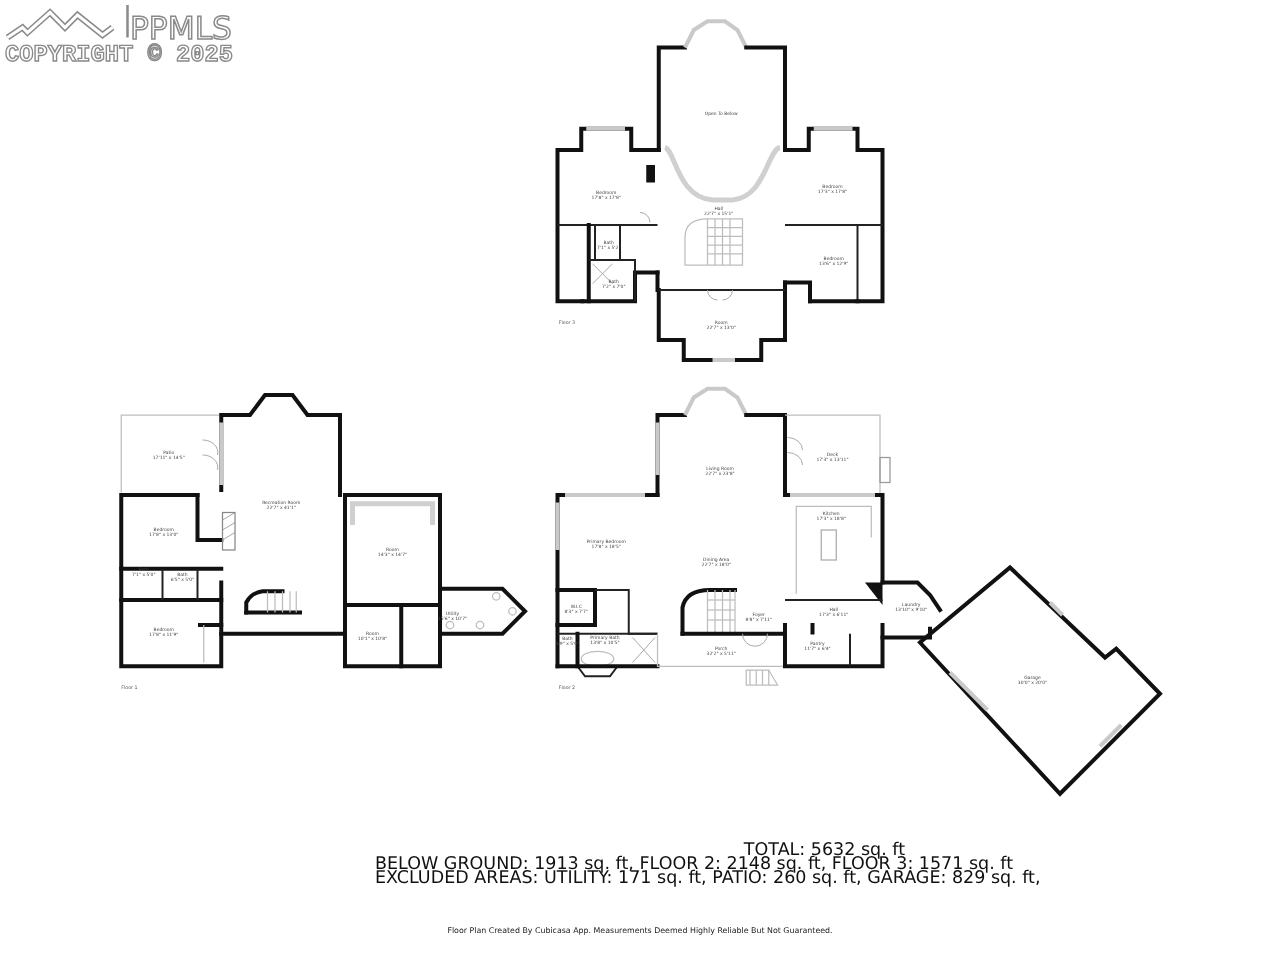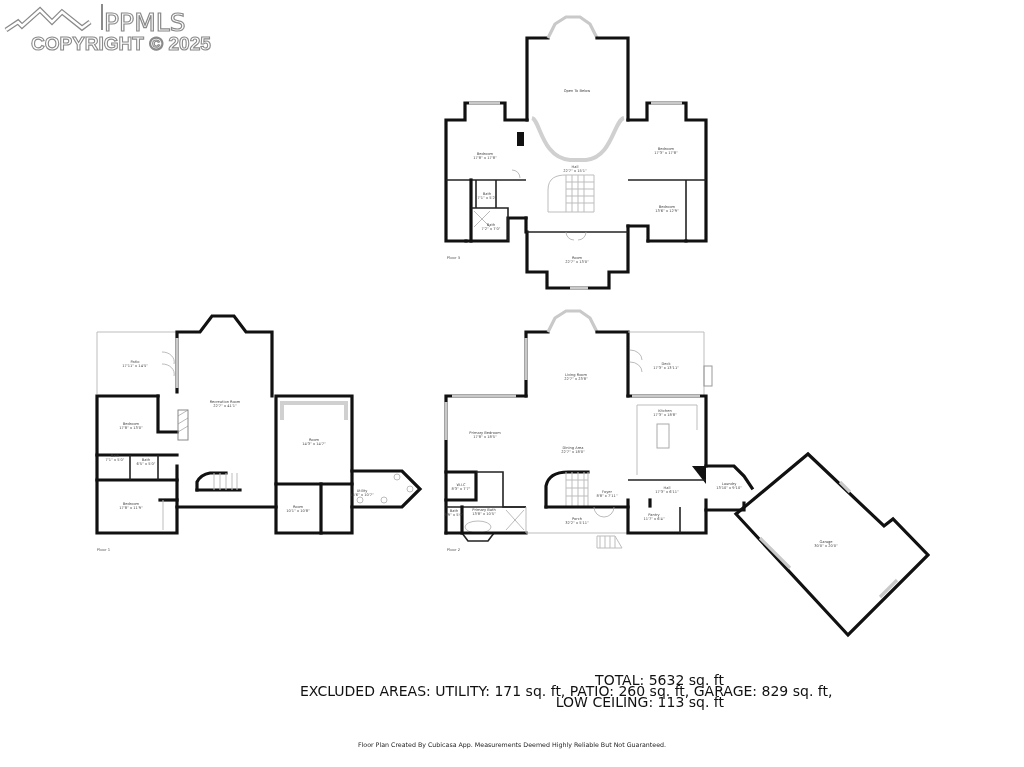--- a/index.html
+++ b/index.html
@@ -8,21 +8,21 @@
   .wall{fill:none;stroke:#111;stroke-width:3.2;stroke-linejoin:miter;stroke-linecap:square;}
   .thin{fill:none;stroke:#222;stroke-width:1.6;}
   .win{stroke:#c9c9c9;stroke-width:3.2;fill:none;}
   .grey{fill:none;stroke:#bdbdbd;stroke-width:1;}
   .lgrey{fill:none;stroke:#d0d0d0;stroke-width:4;}
   .door{fill:none;stroke:#aaa;stroke-width:0.8;}
   .rlabel{font-family:"DejaVu Sans",sans-serif;font-size:3.6px;fill:#444;text-anchor:middle;}
   .flabel{font-family:"DejaVu Sans",sans-serif;font-size:3.8px;fill:#555;}
   .logo{position:absolute;left:4px;top:2px;width:200px;height:56px;}
   .logo-text{position:absolute;left:104px;top:8px;font-family:"DejaVu Sans",sans-serif;font-weight:normal;font-size:25px;color:#fff;-webkit-text-stroke:1.2px #8a8a8a;letter-spacing:0px;}
-  .copy-text{position:absolute;left:4px;top:33px;font-family:Liberation Sans, sans-serif;font-weight:bold;font-size:19px;color:#fff;-webkit-text-stroke:1.1px #8a8a8a;letter-spacing:0px;white-space:nowrap;margin-left:27px;}
+  .copy-text{position:absolute;left:4px;top:33px;font-family:Liberation Mono, monospace;font-weight:bold;font-size:19px;color:#fff;-webkit-text-stroke:1.1px #8a8a8a;letter-spacing:0px;white-space:nowrap;}
   .summary{position:absolute;left:300px;top:675px;width:424px;text-align:right;font-family:"DejaVu Sans",sans-serif;font-size:14px;line-height:11.2px;color:#111;}
   .summary div{white-space:nowrap;}
   .credit{position:absolute;left:300px;top:741px;width:424px;text-align:center;font-family:"DejaVu Sans",sans-serif;font-size:6.3px;color:#222;white-space:nowrap;}
 </style>
 </head>
 <body>
 
 <div>
   <svg class="logo" viewBox="0 0 200 56">
     <polyline points="2,28 14,20 18,24 36,8 48,20 58,10 78,26 86,20" fill="none" stroke="#8a8a8a" stroke-width="5"></polyline>
@@ -256,16 +256,16 @@
     <text class="rlabel" x="654" y="516">Pantry</text>
     <text class="rlabel" x="654" y="520">11'7" x 6'4"</text>
     <text class="rlabel" x="826" y="543">Garage</text>
     <text class="rlabel" x="826" y="547">30'0" x 20'0"</text>
     <text class="flabel" x="447" y="551">Floor 2</text>
   </g>
 </svg>
 
 <div class="summary">
   <div>TOTAL: 5632 sq. ft</div>
+  <div>BELOW GROUND: 1913 sq. ft, FLOOR 2: 2148 sq. ft, FLOOR 3: 1571 sq. ft</div>
   <div>EXCLUDED AREAS: UTILITY: 171 sq. ft, PATIO: 260 sq. ft, GARAGE: 829 sq. ft,</div>
-  <div>LOW CEILING: 113 sq. ft</div>
 </div>
 <div class="credit">Floor Plan Created By Cubicasa App. Measurements Deemed Highly Reliable But Not Guaranteed.</div>
 
 </body></html>

